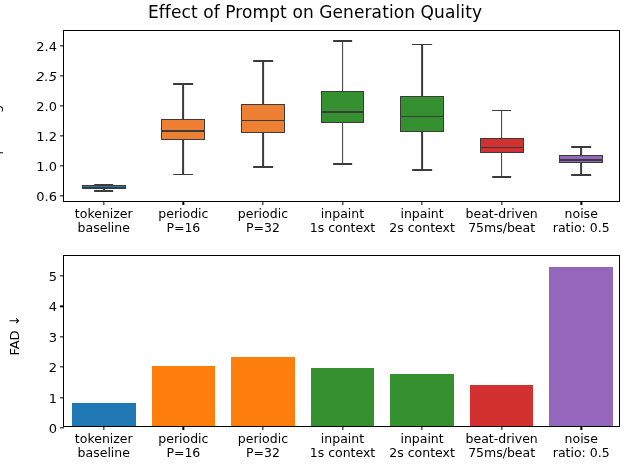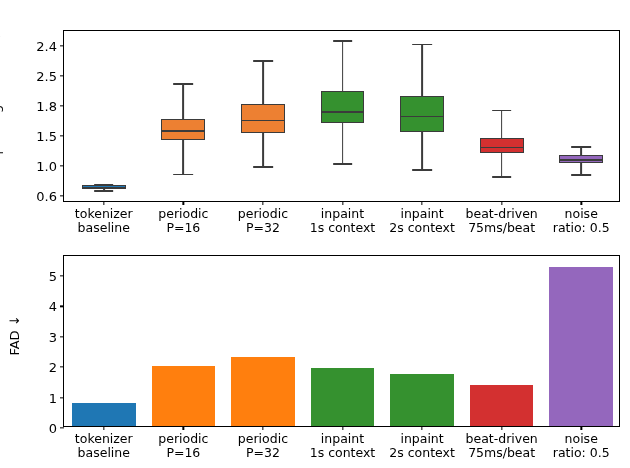--- a/index.html
+++ b/index.html
@@ -143,20 +143,21 @@
   .bar {
     position: absolute;
     bottom: 0;
   }
 </style>
 </head>
 <body>
 
 <div id="figure">
 
+  <div class="fig-title">Effect of Prompt on Generation Quality</div>
 
   <div class="panel" id="panel-top">
     <div class="axis-label" id="ylabel-top">Mel Spectrogram Loss ↓</div>
     <div class="plotarea" id="plot-top">
         <div style="position: absolute; left: 0px; top: 0px; width: 100%; height: 100%;">
           <div class="whisker" style="left: 39.7857px; top: 152.822px; height: 1.49826px;"></div>
           <div class="whisker" style="left: 39.7857px; top: 157.317px; height: 1.49826px;"></div>
           <div class="cap" style="left: 39.7857px; width: 19.6939px; top: 152.822px;"></div>
           <div class="cap" style="left: 39.7857px; width: 19.6939px; top: 158.815px;"></div>
           <div class="box" style="left: 17.9036px; top: 154.321px; width: 43.7643px; height: 2.99652px; background: rgb(31, 119, 180);"></div>
@@ -209,25 +210,25 @@
           <div class="cap" style="left: 517.214px; width: 19.6939px; top: 143.233px;"></div>
           <div class="box" style="left: 495.332px; top: 124.056px; width: 43.7643px; height: 7.79094px; background: rgb(148, 103, 189);"></div>
           <div class="median" style="left: 495.332px; width: 43.7643px; top: 128.251px;"></div>
         </div>
       </div>
   <div class="ytickmark" style="top: 164.808px;"></div>
       <div class="ytick" style="top: 164.808px;">0.6</div>
       <div class="ytickmark" style="top: 134.843px;"></div>
       <div class="ytick" style="top: 134.843px;">1.0</div>
       <div class="ytickmark" style="top: 104.878px;"></div>
-      <div class="ytick" style="top: 104.878px;">1.5</div>
+      <div class="ytick" style="top: 104.878px;">1.2</div>
       <div class="ytickmark" style="top: 74.9129px;"></div>
-      <div class="ytick" style="top: 74.9129px;">1.8</div>
+      <div class="ytick" style="top: 74.9129px;">2.0</div>
       <div class="ytickmark" style="top: 44.9477px;"></div>
-      <div class="ytick" style="top: 44.9477px;">2.5</div>
+      <div class="ytick" style="top: 44.9477px; font-style: italic;">2.5</div>
       <div class="ytickmark" style="top: 14.9826px;"></div>
       <div class="ytick" style="top: 14.9826px;">2.4</div>
       <div class="xtickmark" style="left: 39.7857px;"></div>
       <div class="xtick" style="left: 39.7857px;">
         <div>tokenizer</div>
         <div>baseline</div>
       </div>
       <div class="xtickmark" style="left: 119.357px;"></div>
       <div class="xtick" style="left: 119.357px;">
         <div>periodic</div>

